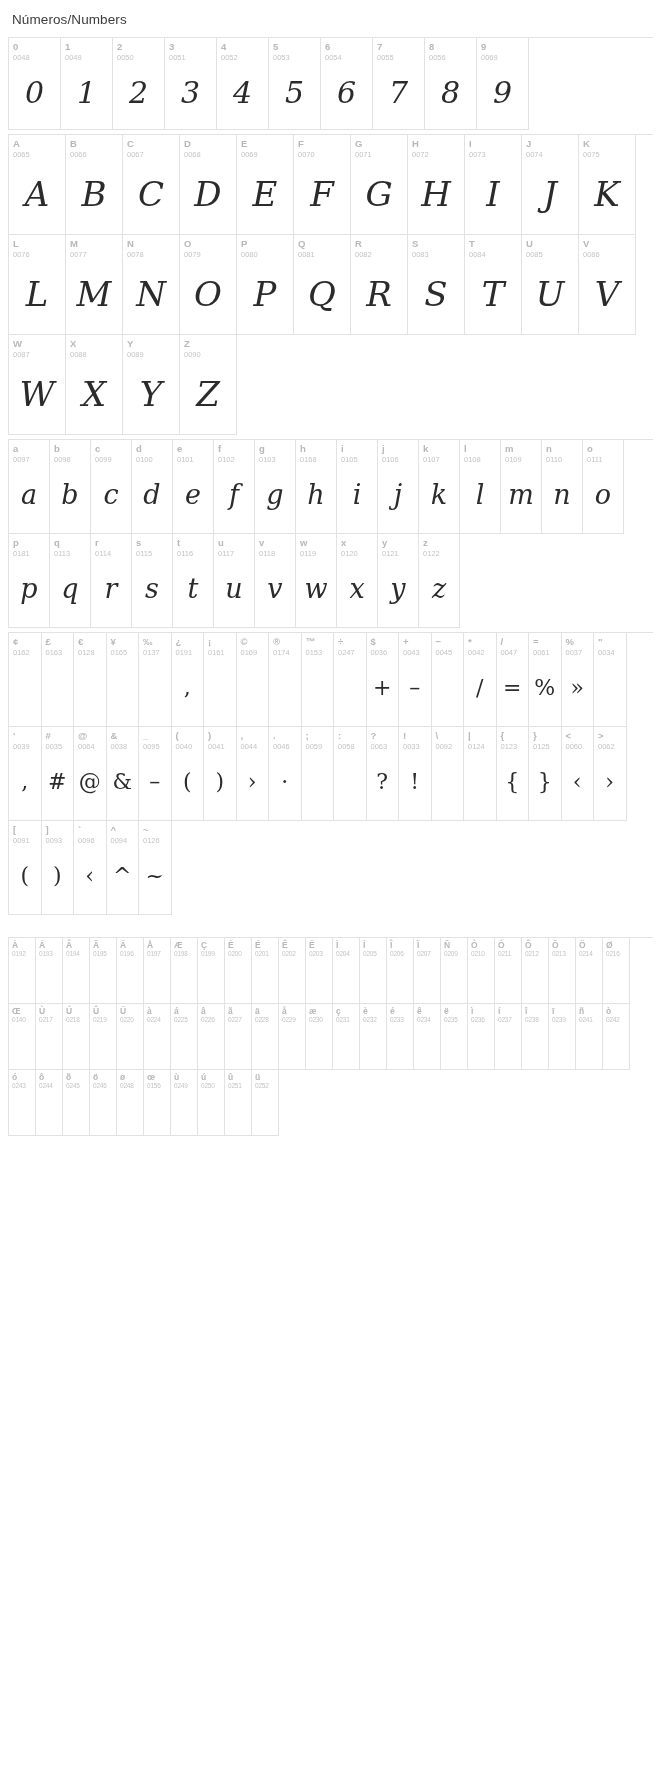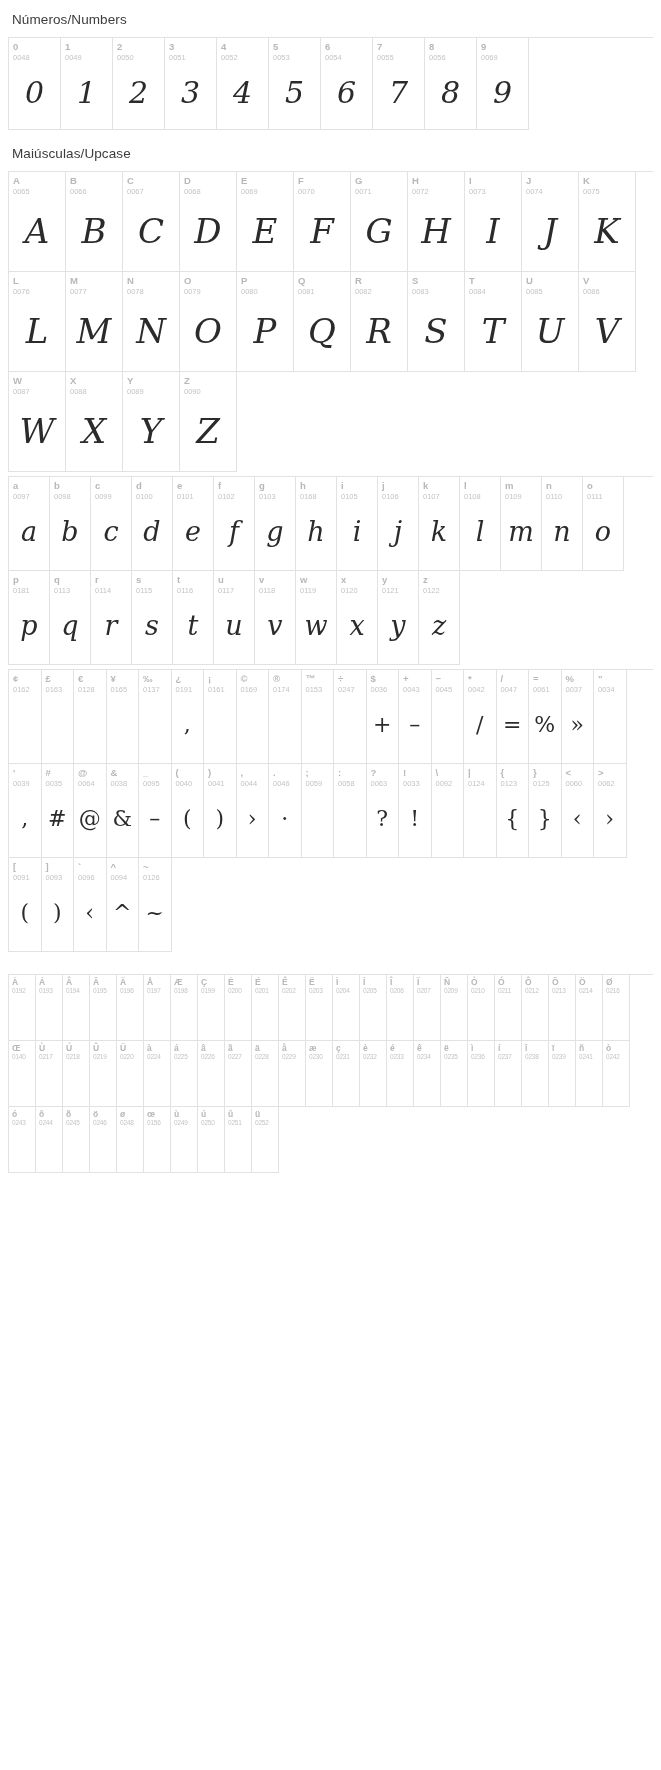--- a/index.html
+++ b/index.html
@@ -152,21 +152,20 @@
             <div class="glyph">8</div>
           </div>
           <div class="cell">
             <div class="ch-label">9</div>
             <div class="ch-code">0069</div>
             <div class="glyph">9</div>
           </div>
         </div>
       </div>
       <div class="section">
-        <div class="section-title">Maiúsculas/Upcase</div>
         <div class="grid grid-upper">
           <div class="cell">
             <div class="ch-label">A</div>
             <div class="ch-code">0065</div>
             <div class="glyph">A</div>
           </div>
           <div class="cell">
             <div class="ch-label">B</div>
             <div class="ch-code">0066</div>
             <div class="glyph">B</div>

